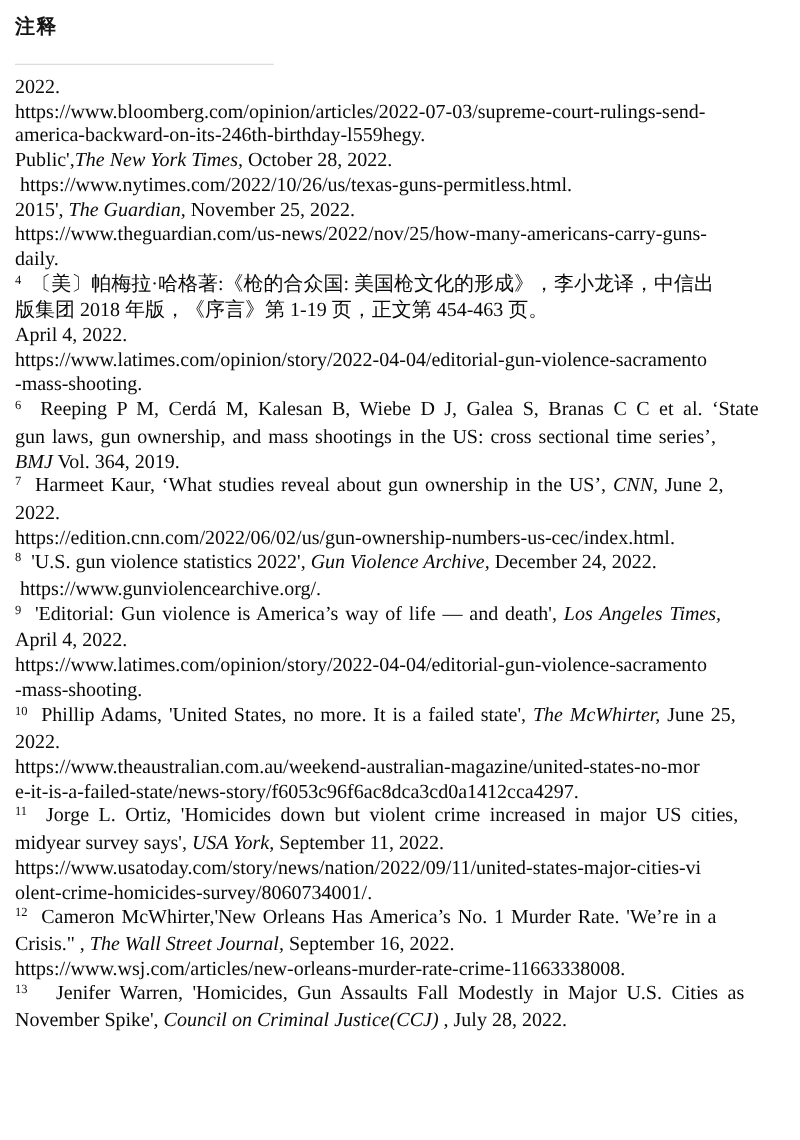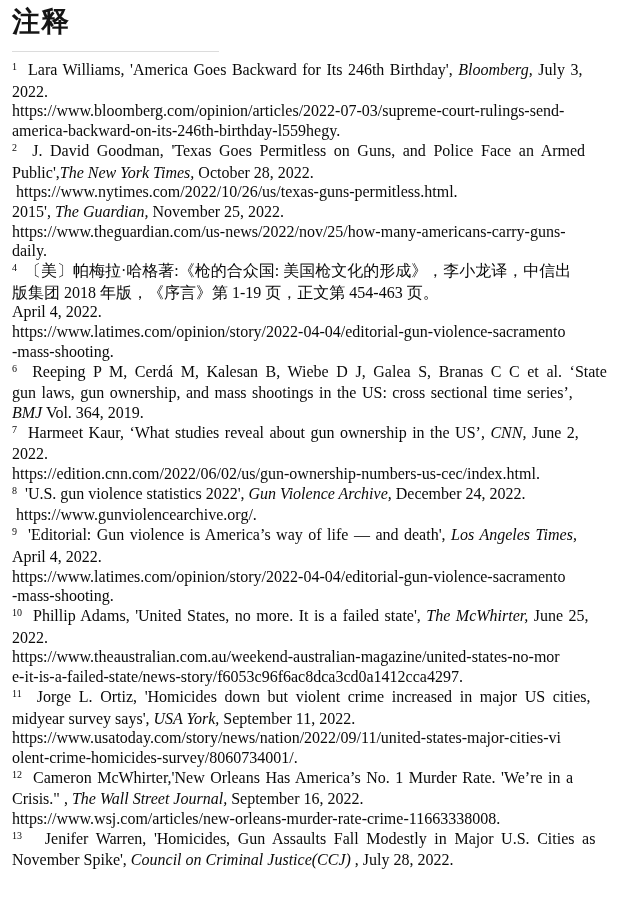--- a/index.html
+++ b/index.html
@@ -6,21 +6,21 @@
   body {
     width: 640px; height: 912px;
     background: #ffffff; color: #000000;
     font-family: "Liberation Serif", "DejaVu Serif", serif;
     overflow: hidden;
   }
   .page { padding: 8px 10px 0 12px; box-sizing: border-box; width: 640px; height: 912px; }
   .title {
     font-family: "Liberation Sans", "DejaVu Sans", sans-serif;
     font-weight: 700;
-    font-size: 28px;
+    font-size: 16px;
     line-height: 28px;
     color: #151515;
     letter-spacing: 1px;
   }
   .divider {
     width: 207px; height: 1px;
     background: #dcdcdc;
     margin-top: 15px;
   }
   .notes {
@@ -45,27 +45,25 @@
   .j2 { word-spacing: 3.6px; }
 </style>
 </head>
 <body>
 
 <div class="page">
   <div class="title">注释</div>
   <div class="divider"></div>
   <div class="notes">
       <div class="note">
-        <div class="line j1"><span class="sup">1</span><span>  Lara Williams, 'America Goes Backward for Its 246th Birthday', </span><span class="i">Bloomberg,</span><span> July 3,</span></div>
         <div class="line"><span>2022.</span></div>
         <div class="line"><span>https://www.bloomberg.com/opinion/articles/2022-07-03/supreme-court-rulings-send-</span></div>
         <div class="line"><span>america-backward-on-its-246th-birthday-l559hegy.</span></div>
       </div>
       <div class="note">
-        <div class="line j2"><span class="sup">2</span><span>  J. David Goodman, 'Texas Goes Permitless on Guns, and Police Face an Armed</span></div>
         <div class="line"><span>Public',</span><span class="i">The New York Times,</span><span> October 28, 2022.</span></div>
         <div class="line"><span> https://www.nytimes.com/2022/10/26/us/texas-guns-permitless.html.</span></div>
       </div>
       <div class="note">
         <div class="line"><span>2015', </span><span class="i">The Guardian,</span><span> November 25, 2022.</span></div>
         <div class="line"><span>https://www.theguardian.com/us-news/2022/nov/25/how-many-americans-carry-guns-</span></div>
         <div class="line"><span>daily.</span></div>
       </div>
       <div class="note">
         <div class="line"><span class="sup">4</span><span>  〔美〕帕梅拉·哈格著:《枪的合众国: 美国枪文化的形成》，李小龙译，中信出</span></div>

